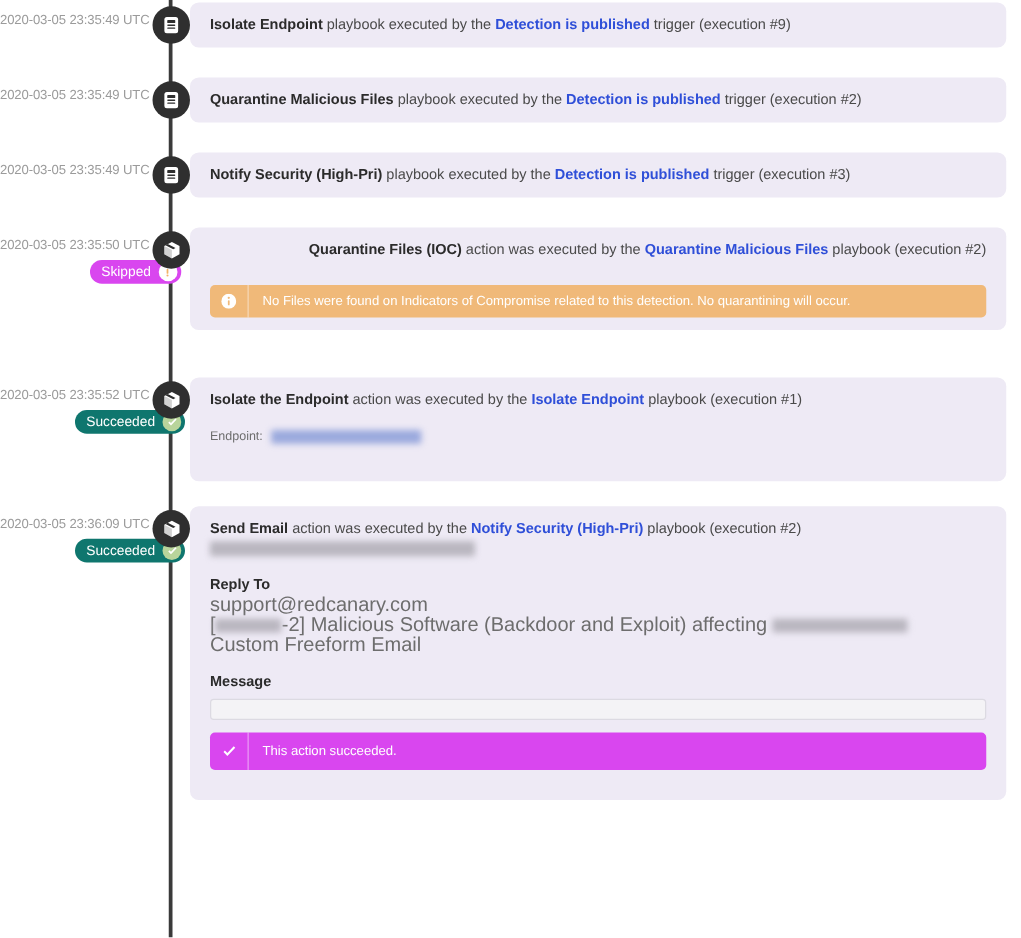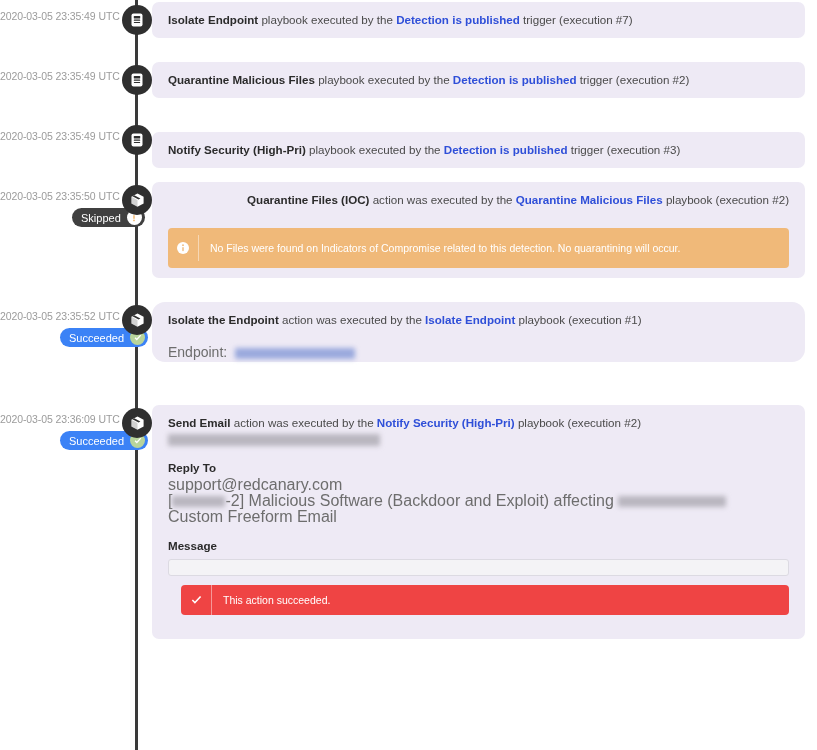--- a/index.html
+++ b/index.html
@@ -78,24 +78,24 @@
   }
   .badge .btxt { margin-right: 6px; }
   .badge .bdot {
     width: 15px; height: 15px;
     border-radius: 50%;
     display: flex;
     align-items: center;
     justify-content: center;
     flex: 0 0 auto;
   }
-  .badge.skipped { background: #404040; }
+  .badge.skipped { background: #d946ef; }
   .badge.skipped .bdot { background: #ffffff; }
   .badge.skipped .bdot svg { fill: #f2b366; }
-  .badge.succeeded { background: #3b82f6; }
+  .badge.succeeded { background: #0f766e; }
   .badge.succeeded .bdot { background: #b8d49b; }
   .badge.succeeded .bdot svg { fill: #ffffff; }
 
   
   .card {
     position: absolute;
     left: 152px;
     width: 653px;
     background: #eeeaf5;
     border-radius: 7px;
@@ -117,40 +117,40 @@
     color: #2b2b2b;
     margin-top: 14px;
     margin-bottom: 3px;
   }
   .detail-value {
     font-size: 16px;
     color: #6d6d6d;
     line-height: 16px;
   }
   .endpoint-line {
-    font-size: 14px;
+    font-size: 10px;
     color: #6d6d6d;
     margin-top: 16px;
   }
 
   
   .redact {
     display: inline-block;
     vertical-align: middle;
     border-radius: 1px;
     filter: blur(2.6px);
   }
   .redact.gray  { background: #b9b6bf; }
   .redact.blue  { background: #9aa9dd; }
 
   
   .alert {
     margin-top: 11px;
     border-radius: 4px;
-    height: 40px;
+    height: 26px;
     display: flex;
     align-items: center;
     font-size: 10.5px;
     color: #ffffff;
   }
   .alert .aicon {
     width: 30px;
     flex: 0 0 30px;
     display: flex;
     align-items: center;
@@ -158,21 +158,21 @@
   }
   .alert .abar {
     width: 1px;
     height: 26px;
     background: rgba(255,255,255,0.45);
     flex: 0 0 1px;
   }
   .alert .atxt { padding-left: 11px; }
   .alert.warn { background: #f0b979; }
   .alert.warn .aicon svg { fill: #ffffff; }
-  .alert.ok { background: #ef4444; margin-left: 13px; }
+  .alert.ok { background: #d946ef; }
   .alert.ok .aicon svg { fill: #ffffff; }
 
   
   .msg-input {
     margin-top: 4px;
     height: 17px;
     background: #f4f3f6;
     border: 1px solid #dcdae2;
     border-radius: 3px;
     width: 100%;
@@ -190,21 +190,21 @@
     <div class="node" style="top:3px;">
       <svg width="16" height="16" viewBox="0 0 16 16">
         <rect x="2.5" y="1.5" width="11" height="13" rx="2" fill="#ffffff"></rect>
         <rect x="4.8" y="4" width="6.4" height="2.4" rx="0.5" fill="#2f2f2f"></rect>
         <rect x="4.8" y="7.6" width="6.4" height="1.1" rx="0.5" fill="#2f2f2f"></rect>
         <rect x="4.8" y="9.9" width="6.4" height="1.1" rx="0.5" fill="#2f2f2f"></rect>
       </svg>
     </div>
     <div class="card" style="top:0px;">
       <div class="headline">
-        <span class="b">Isolate Endpoint</span><span> playbook executed by the </span><span class="lnk">Detection is published</span><span> trigger (execution #7)</span>
+        <span class="b">Isolate Endpoint</span><span> playbook executed by the </span><span class="lnk">Detection is published</span><span> trigger (execution #9)</span>
       </div>
     </div>
   </div>
 
   <div class="row" style="top:62px;">
     <div class="ts" style="top:8px;">2020-03-05 23:35:49 UTC</div>
     <div class="node" style="top:3px;">
       <svg width="16" height="16" viewBox="0 0 16 16">
         <rect x="2.5" y="1.5" width="11" height="13" rx="2" fill="#ffffff"></rect>
         <rect x="4.8" y="4" width="6.4" height="2.4" rx="0.5" fill="#2f2f2f"></rect>
@@ -222,21 +222,21 @@
   <div class="row" style="top:122px;">
     <div class="ts" style="top:8px;">2020-03-05 23:35:49 UTC</div>
     <div class="node" style="top:3px;">
       <svg width="16" height="16" viewBox="0 0 16 16">
         <rect x="2.5" y="1.5" width="11" height="13" rx="2" fill="#ffffff"></rect>
         <rect x="4.8" y="4" width="6.4" height="2.4" rx="0.5" fill="#2f2f2f"></rect>
         <rect x="4.8" y="7.6" width="6.4" height="1.1" rx="0.5" fill="#2f2f2f"></rect>
         <rect x="4.8" y="9.9" width="6.4" height="1.1" rx="0.5" fill="#2f2f2f"></rect>
       </svg>
     </div>
-    <div class="card" style="top:10px;">
+    <div class="card" style="top:0px;">
       <div class="headline">
         <span class="b">Notify Security (High-Pri)</span><span> playbook executed by the </span><span class="lnk">Detection is published</span><span> trigger (execution #3)</span>
       </div>
     </div>
   </div>
 
   <div class="row" style="top:182px;">
     <div class="ts" style="top:8px;">2020-03-05 23:35:50 UTC</div>
     <div class="node" style="top:3px;">
       <svg width="17" height="17" viewBox="0 0 17 17">
@@ -283,21 +283,21 @@
       </svg>
     </div>
     <div class="badge succeeded" style="top:31px; left:60px;">
       <span class="btxt">Succeeded</span>
       <span class="bdot">
         <svg width="10" height="10" viewBox="0 0 10 10">
             <path d="M1.6 5.2 L3.8 7.4 L8.3 2.6 L7.3 1.7 L3.8 5.4 L2.5 4.2 Z"></path>
           </svg>
       </span>
     </div>
-    <div class="card" style="top:5px; padding-bottom:2px;border-radius:13px;">
+    <div class="card" style="top:5px; padding-bottom:30px;">
       <div class="headline">
         <span class="b">Isolate the Endpoint</span><span> action was executed by the </span><span class="lnk">Isolate Endpoint</span><span> playbook (execution #1)</span>
       </div>
       <div class="endpoint-line">
         <span>Endpoint:</span>
         <span class="redact blue" style="width:120px;height:11px;margin-left:4px;"></span>
       </div>
     </div>
   </div>
 

